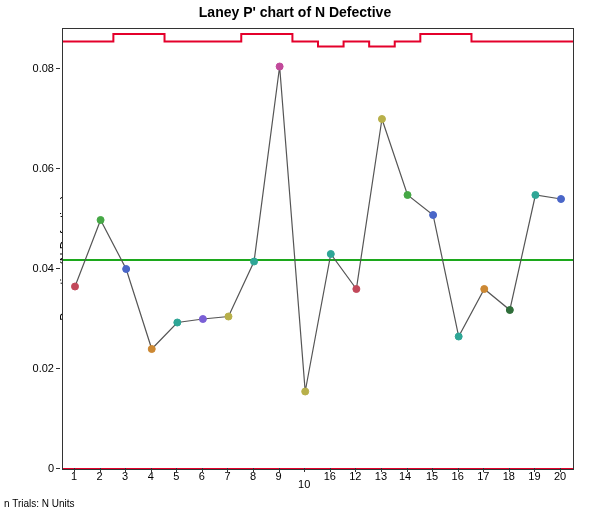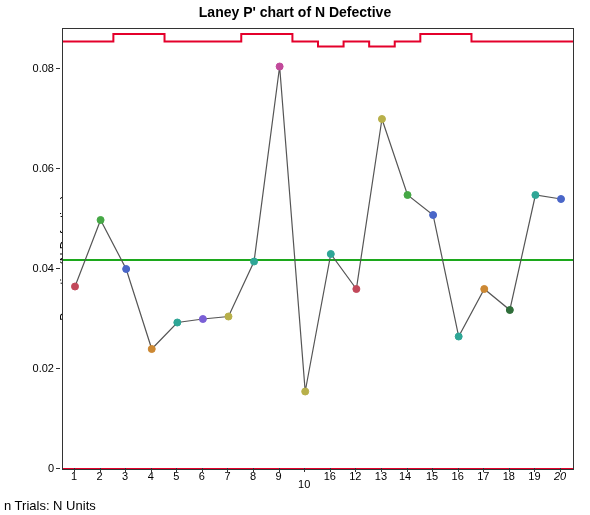--- a/index.html
+++ b/index.html
@@ -1,21 +1,21 @@
 <!DOCTYPE html>
 <html><head>
 <meta charset="utf-8">
 <style>
   html,body{margin:0;padding:0;background:#fff;font-family:Arial,Helvetica,sans-serif;}
   .wrap{width:590px;height:515px;position:relative;}
   .title{position:absolute;top:4px;left:0;width:100%;text-align:center;font-weight:bold;font-size:14px;color:#000;}
   .plot{position:absolute;left:62px;top:28px;width:510px;height:440px;border:1px solid #333;background:#fff;}
   .ylabel{position:absolute;left:2px;top:50%;transform:translateY(-50%) rotate(-90deg);transform-origin:center;font-size:12px;color:#000;white-space:nowrap;}
   .xlabel{position:absolute;left:62px;width:510px;top:486px;text-align:center;font-size:12px;color:#000;}
-  .footnote{position:absolute;left:4px;top:498px;font-size:13px;color:#000;}
+  .footnote{position:absolute;left:4px;top:498px;font-size:10px;color:#000;}
   .yticks{position:absolute;left:0;top:28px;width:60px;height:440px;}
   .ytick{position:absolute;right:6px;font-size:11px;color:#000;transform:translateY(-50%);}
   .ytick-mark{position:absolute;right:0;width:4px;height:1px;background:#333;}
   .xticks{position:absolute;left:62px;top:470px;width:510px;height:16px;}
   .xtick{position:absolute;top:0;font-size:11px;color:#000;transform:translateX(-50%);}
   .xtick-mark{position:absolute;top:-2px;width:1px;height:4px;background:#333;}
   svg.overlay{position:absolute;left:0;top:0;width:100%;height:100%;}
 </style>
 </head>
 <body>
@@ -95,17 +95,17 @@
       <div class="xtick" style="left: 370.105px;">15</div>
       <div class="xtick-mark" style="left: 370.105px;"></div>
       <div class="xtick" style="left: 395.684px;">16</div>
       <div class="xtick-mark" style="left: 395.684px;"></div>
       <div class="xtick" style="left: 421.263px;">17</div>
       <div class="xtick-mark" style="left: 421.263px;"></div>
       <div class="xtick" style="left: 446.842px;">18</div>
       <div class="xtick-mark" style="left: 446.842px;"></div>
       <div class="xtick" style="left: 472.421px;">19</div>
       <div class="xtick-mark" style="left: 472.421px;"></div>
-      <div class="xtick" style="left: 498px; font-style: italic;">20</div>
+      <div class="xtick" style="left: 498px;">20</div>
       <div class="xtick-mark" style="left: 498px;"></div>
     </div>
   <div class="footnote">n Trials: N Units</div>
 </div>
 
 </body></html>

